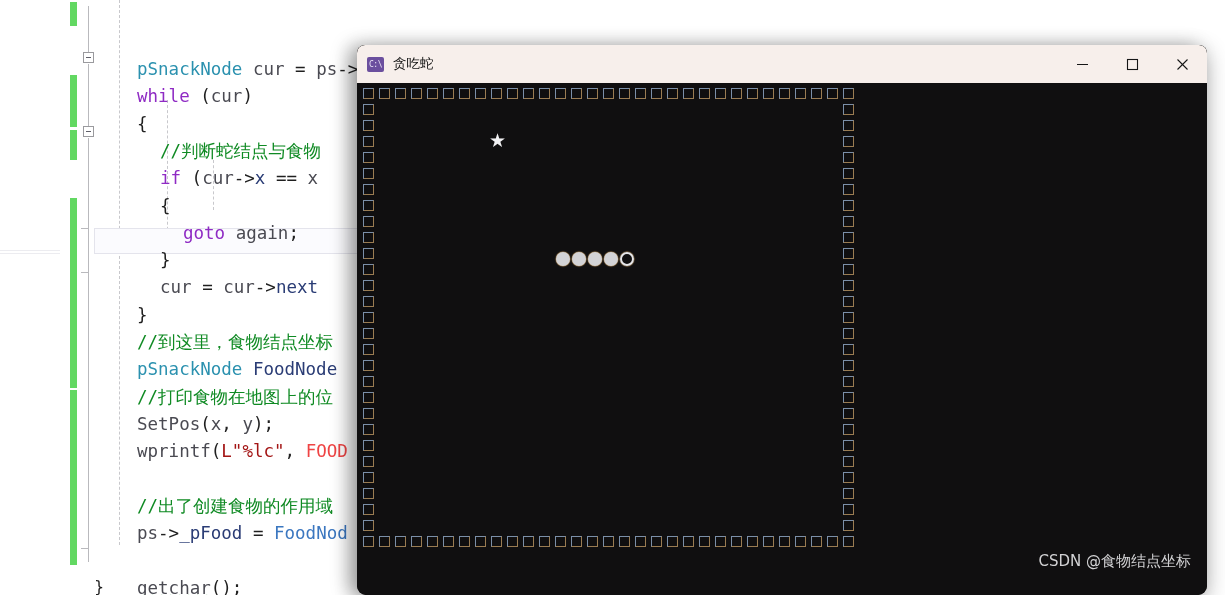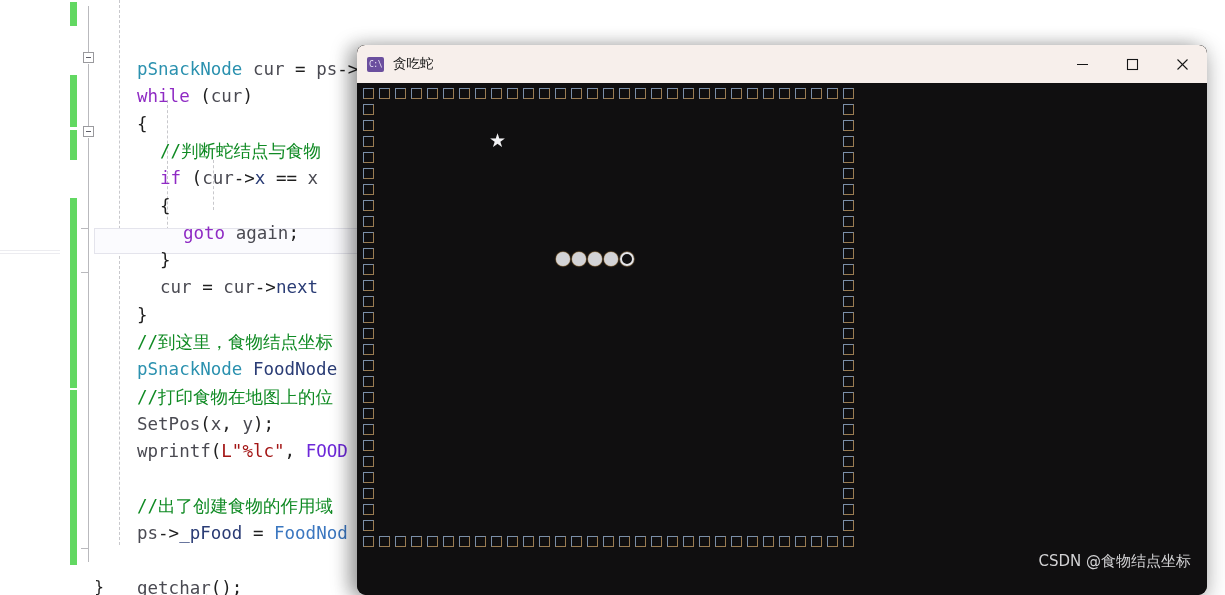--- a/index.html
+++ b/index.html
@@ -97,21 +97,21 @@
     left: 137px;
     white-space: pre;
     margin-top: 36px;
   }
   .tok-type    { color: #2b91af; }
   .tok-kw      { color: #8f2bc4; }
   .tok-id      { color: #2a3c75; }
   .tok-var     { color: #4a4a52; }
   .tok-comment { color: #0f8a23; }
   .tok-str     { color: #a31515; }
-  .tok-macro   { color: #6d28d9; }
+  .tok-macro   { color: #ef4444; }
   .tok-punct   { color: #1f1f1f; }
   .tok-blue    { color: #3b77c0; }
   .squiggle {
     text-decoration: underline wavy #1f8a3a;
     text-decoration-skip-ink: none;
   }
 
   
   #console-window {
     position: absolute;

